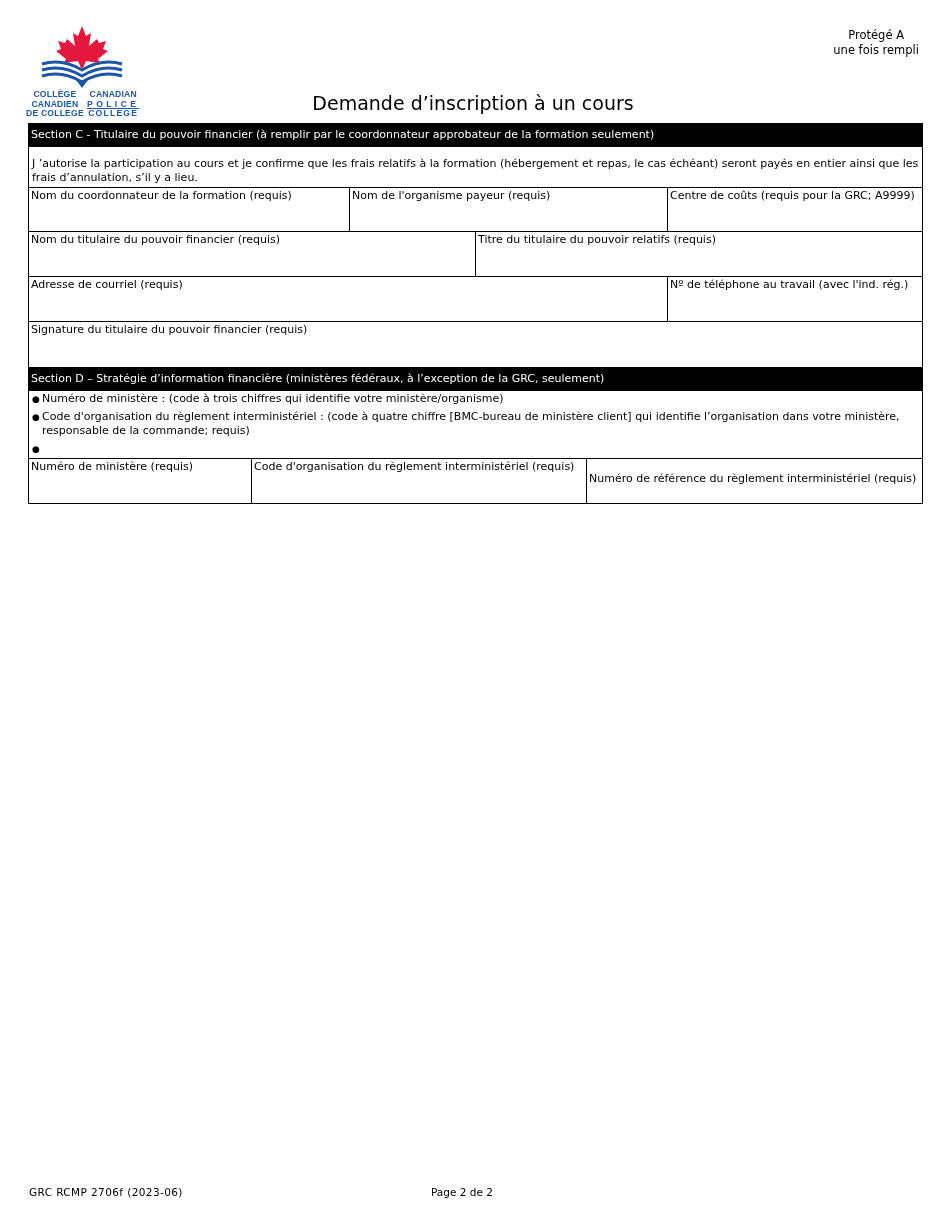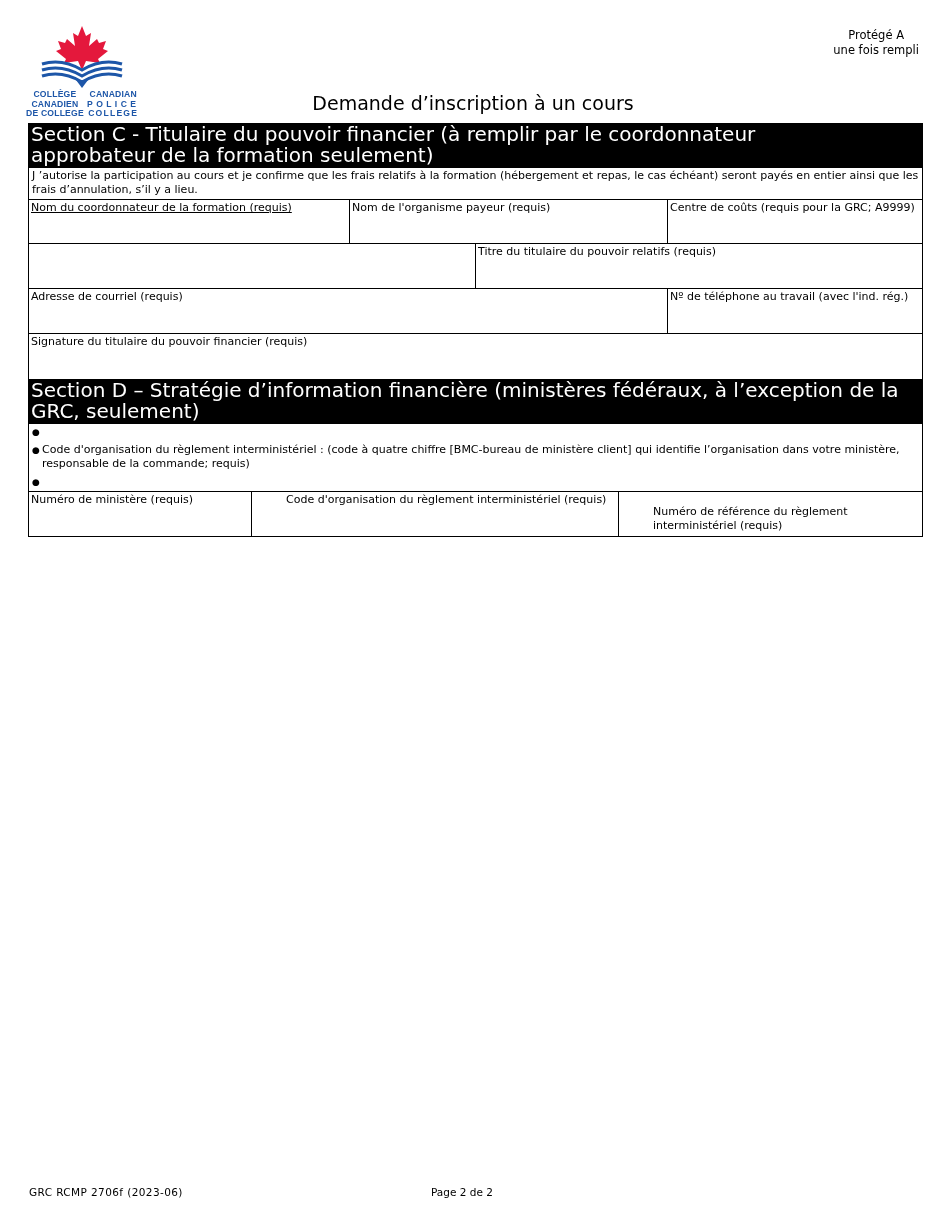--- a/index.html
+++ b/index.html
@@ -3,26 +3,26 @@
 <meta charset="utf-8">
 <style>
   html, body { margin:0; padding:0; background:#fff; }
   body { width:950px; height:1230px; position:relative; font-family:"DejaVu Sans", sans-serif; color:#000; overflow:hidden; }
   .abs { position:absolute; }
   .logo { left:26px; top:24px; width:112px; height:96px;text-align:center; }
   .logo-text { position:absolute; top:66px; font-family:"Liberation Sans", sans-serif; font-weight:bold; font-size:8.6px; line-height:9.6px; color:#1d56a8; letter-spacing:0.2px; }
   .classif { right:31px; top:28px; text-align:center; font-size:11.5px; line-height:15px; }
   .doc-title { left:0; width:946px; top:92px; text-align:center; font-size:19px; }
   .form { left:28px; top:123px; width:895px; }
-  .sec-head { background:#000; color:#fff; font-size:20px; line-height:21px; padding:1px 3px 2px 3px; }
+  .sec-head { background:#000; color:#fff; font-size:11px; line-height:21px; padding:1px 3px 2px 3px; }
   .row { display:flex; border-left:1px solid #000; border-right:1px solid #000; border-bottom:1px solid #000; box-sizing:border-box; }
   .cell { box-sizing:border-box; font-size:11px; line-height:14px; padding:1px 2px; border-right:1px solid #000; }
   .cell:last-child { border-right:none; }
   .cell input { display:block; width:100%; border:none; background:transparent; height:16px; padding:0; margin:2px 0 0 0; outline:none; }
-  .intro { font-size:11px; line-height:14px; padding:1px 3px 2px 3px; border-left:1px solid #000; border-right:1px solid #000; border-bottom:1px solid #000; }
+  .intro { font-size:11px; line-height:14px; padding:10px 3px 2px 3px; border-left:1px solid #000; border-right:1px solid #000; border-bottom:1px solid #000; }
   .bullets { border-left:1px solid #000; border-right:1px solid #000; border-bottom:1px solid #000; font-size:11px; line-height:14px; padding:1px 3px 2px 3px; }
   .bullet { display:flex; margin-bottom:4px; }
   .bullet:last-child { margin-bottom:0; }
   .dot { width:10px; flex:none; font-size:9px; }
   .footer-left { left:29px; top:1186px; font-size:10.5px; letter-spacing:0.4px; }
   .footer-mid { left:431px; top:1186px; font-size:10.5px; }
 </style>
 </head>
 <body>
 
@@ -36,56 +36,57 @@
     <path d="M16 52 Q36 46 56 58 Q76 46 96 52" stroke="#1d56a8" stroke-width="3.2" fill="none"></path>
     <path d="M50 56 L56 64 L62 56 Z" fill="#1d56a8"></path>
   </svg>
   <div class="logo-text" style="left:0;">
     <div>COLLÈGE</div>
     <div>CANADIEN</div>
     <div>DE COLLEGE</div>
   </div>
   <div class="logo-text" style="left:61px;">
     <div>CANADIAN</div>
-    <div style="letter-spacing:3.4px;">POLICE</div>
+    <div style="letter-spacing:3.4px;text-decoration:underline;">POLICE</div>
     <div style="letter-spacing:1.2px;">COLLEGE</div>
   </div>
 </div>
 
 <div class="abs classif">
   <div>Protégé A</div>
   <div>une fois rempli</div>
 </div>
 
 <div class="abs doc-title">Demande d’inscription à un cours</div>
 
 <div class="abs form">
 
   <div class="sec-head" style="padding-right:150px;">
     <span>Section C - Titulaire du pouvoir financier (à remplir par le coordonnateur approbateur de la formation seulement)</span>
   </div>
   <div class="intro">J ’autorise la participation au cours et je confirme que les frais relatifs à la formation (hébergement et repas, le cas échéant) seront payés en entier ainsi que les frais d’annulation, s’il y a lieu.</div>
 
   <div class="row" style="height:44px;">
-    <div class="cell" style="width:321px;text-decoration:underline;">
+    <div class="cell" style="width:321px;">
       <div>Nom du coordonnateur de la formation (requis)</div>
       <input type="text" value="" style="">
     </div>
     <div class="cell" style="width:318px;">
       <div>Nom de l'organisme payeur (requis)</div>
       <input type="text" value="" style="">
     </div>
     <div class="cell" style="flex:1;">
       <div>Centre de coûts (requis pour la GRC; A9999)</div>
       <input type="text" value="" style="">
     </div>
   </div>
 
   <div class="row" style="height:45px;">
     <div class="cell" style="width:447px;">
+      <div>Nom du titulaire du pouvoir financier (requis)</div>
       <input type="text" value="" style="">
     </div>
     <div class="cell" style="flex:1;">
       <div>Titre du titulaire du pouvoir relatifs (requis)</div>
       <input type="text" value="" style="">
     </div>
   </div>
 
   <div class="row" style="height:45px;">
     <div class="cell" style="width:639px;">
@@ -104,31 +105,32 @@
       <input type="text" value="" style="">
     </div>
   </div>
 
   <div class="sec-head">
     <span>Section D – Stratégie d’information financière (ministères fédéraux, à l’exception de la GRC, seulement)</span>
   </div>
   <div class="bullets">
     <div class="bullet">
       <span class="dot">●</span>
+      <span>Numéro de ministère : (code à trois chiffres qui identifie votre ministère/organisme)</span>
     </div>
     <div class="bullet">
       <span class="dot">●</span>
       <span>Code d'organisation du règlement interministériel : (code à quatre chiffre [BMC-bureau de ministère client] qui identifie l’organisation dans votre ministère, responsable de la commande; requis)</span>
     </div>
     <div class="bullet">
       <span class="dot">●</span>
     </div>
   </div>
 
-  <div class="row" style="height:45px;gap:32px;">
+  <div class="row" style="height:45px;">
     <div class="cell" style="width:223px;">
       <div>Numéro de ministère (requis)</div>
       <input type="text" value="" style="">
     </div>
     <div class="cell" style="width:335px;">
       <div>Code d'organisation du règlement interministériel (requis)</div>
       <input type="text" value="" style="">
     </div>
     <div class="cell" style="flex:1;margin-top:12px;">
       <div>Numéro de référence du règlement interministériel (requis)</div>

